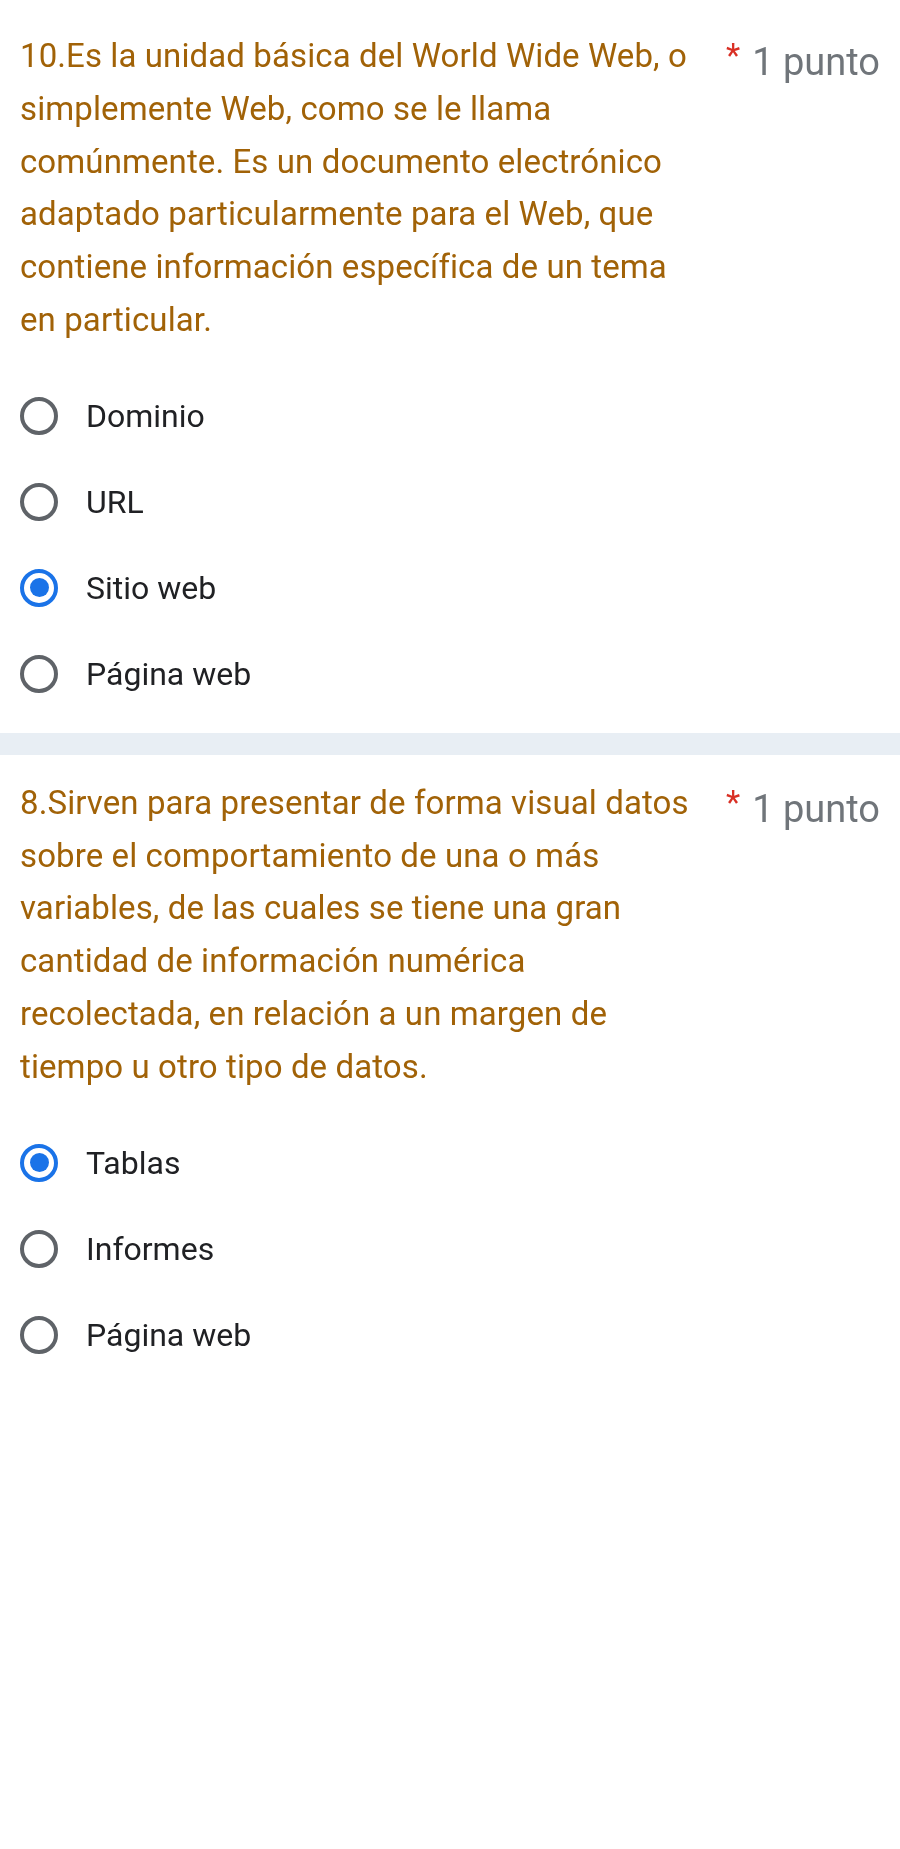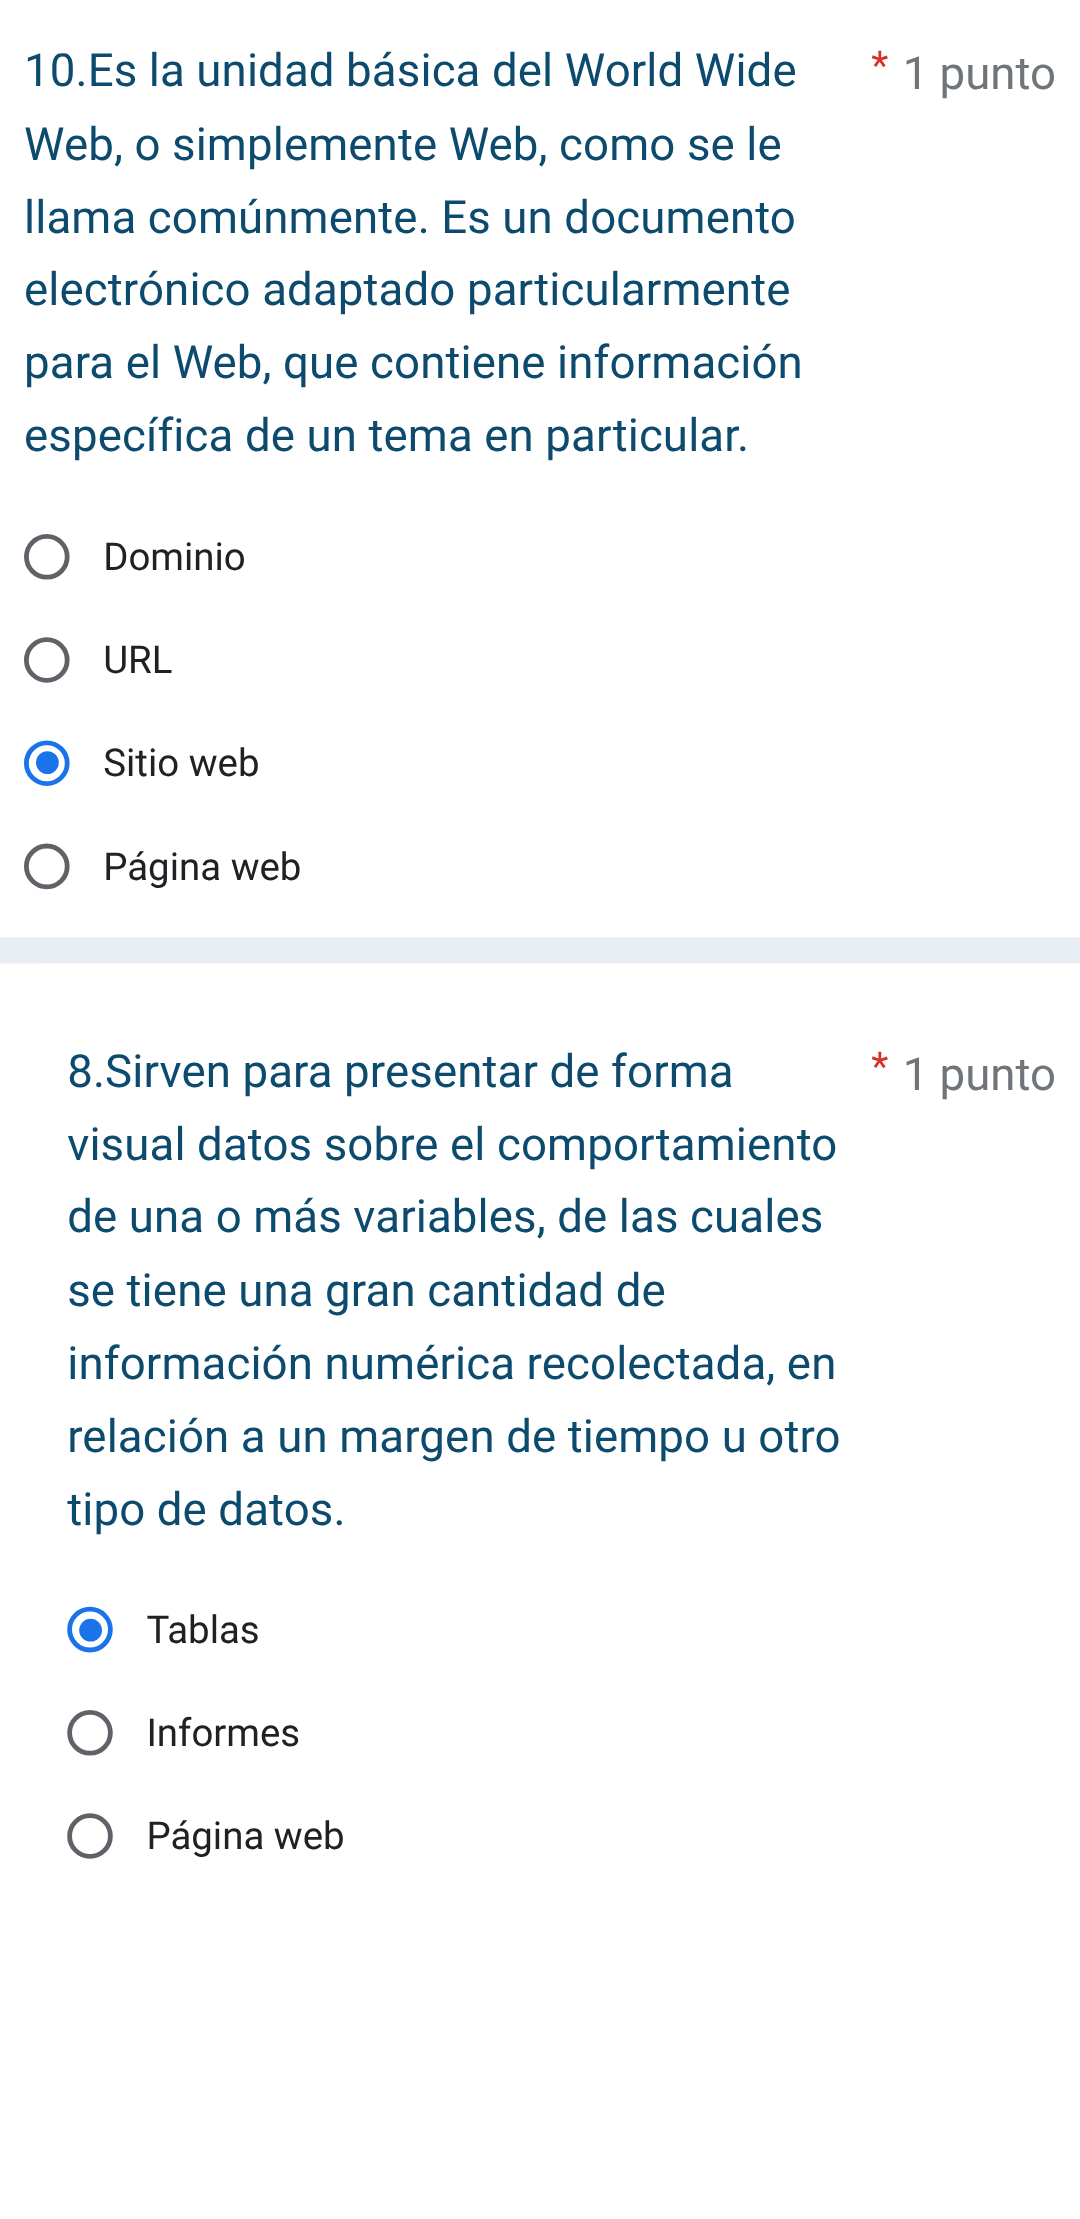--- a/index.html
+++ b/index.html
@@ -17,23 +17,23 @@
       height: 22px;
       background: #e8eef4;
     }
     .q-header {
       display: flex;
       align-items: flex-start;
       gap: 12px;
       margin-bottom: 50px;
     }
     .q-title {
-      font-size: 38px;
+      font-size: 33px;
       line-height: 1.6;
-      color: #0c4a6e;
+      color: #a16207;
       font-weight: 400;
       flex: 1;
       letter-spacing: 0.1px;
     }
     .asterisk {
       color: #d93025;
       font-size: 33px;
       line-height: 1.6;
       margin-left: 4px;
     }
@@ -75,21 +75,21 @@
       display: none;
     }
     .radio.selected .radio-dot {
       display: block;
     }
     .option-label {
       font-size: 32px;
       color: #202124;
       font-weight: 400;
     }
-    .q2 { padding-top: 61px; margin-left: 36px; }
+    .q2 { padding-top: 22px; }
   </style>
 </head>
 <body>
 
 <div class="question-card">
   <div class="q-header">
     <div class="q-title">10.Es la unidad básica del World Wide Web, o simplemente Web, como se le llama comúnmente. Es un documento electrónico adaptado particularmente para el Web, que contiene información específica de un tema en particular.</div>
     <span class="asterisk">*</span>
     <span class="points">1 punto</span>
   </div>

